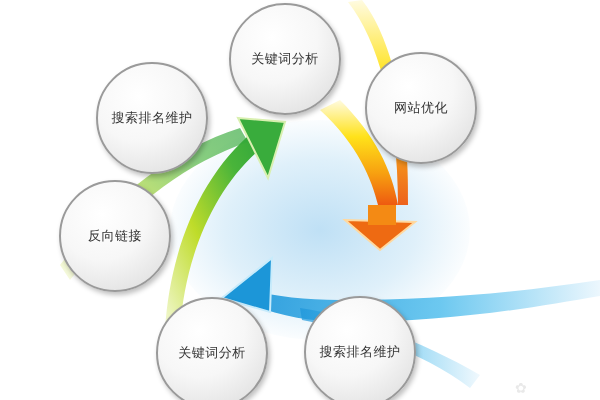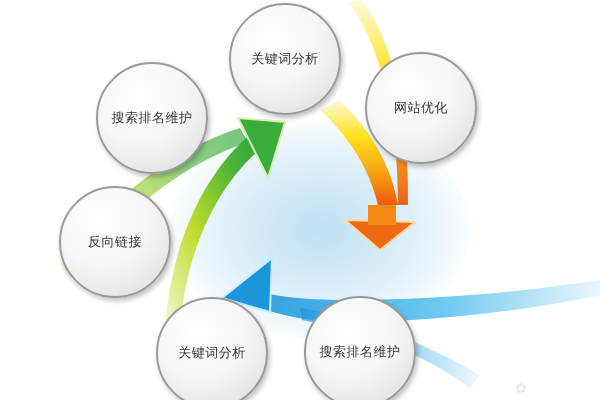--- a/index.html
+++ b/index.html
@@ -70,21 +70,21 @@
   </div>
   <div class="node" style="left:365px; top:52px;">
     <span>网站优化</span>
   </div>
   <div class="node" style="left:304px; top:296px;">
     <span>搜索排名维护</span>
   </div>
   <div class="node" style="left:156px; top:297px;">
     <span>关键词分析</span>
   </div>
-  <div class="node" style="left:59px; top:186px;">
+  <div class="node" style="left:59px; top:180px;">
     <span>反向链接</span>
   </div>
   <div class="node" style="left:96px; top:62px;">
     <span>搜索排名维护</span>
   </div>
 
   <div class="watermark">✿</div>
 </div>
 
 </body></html>

